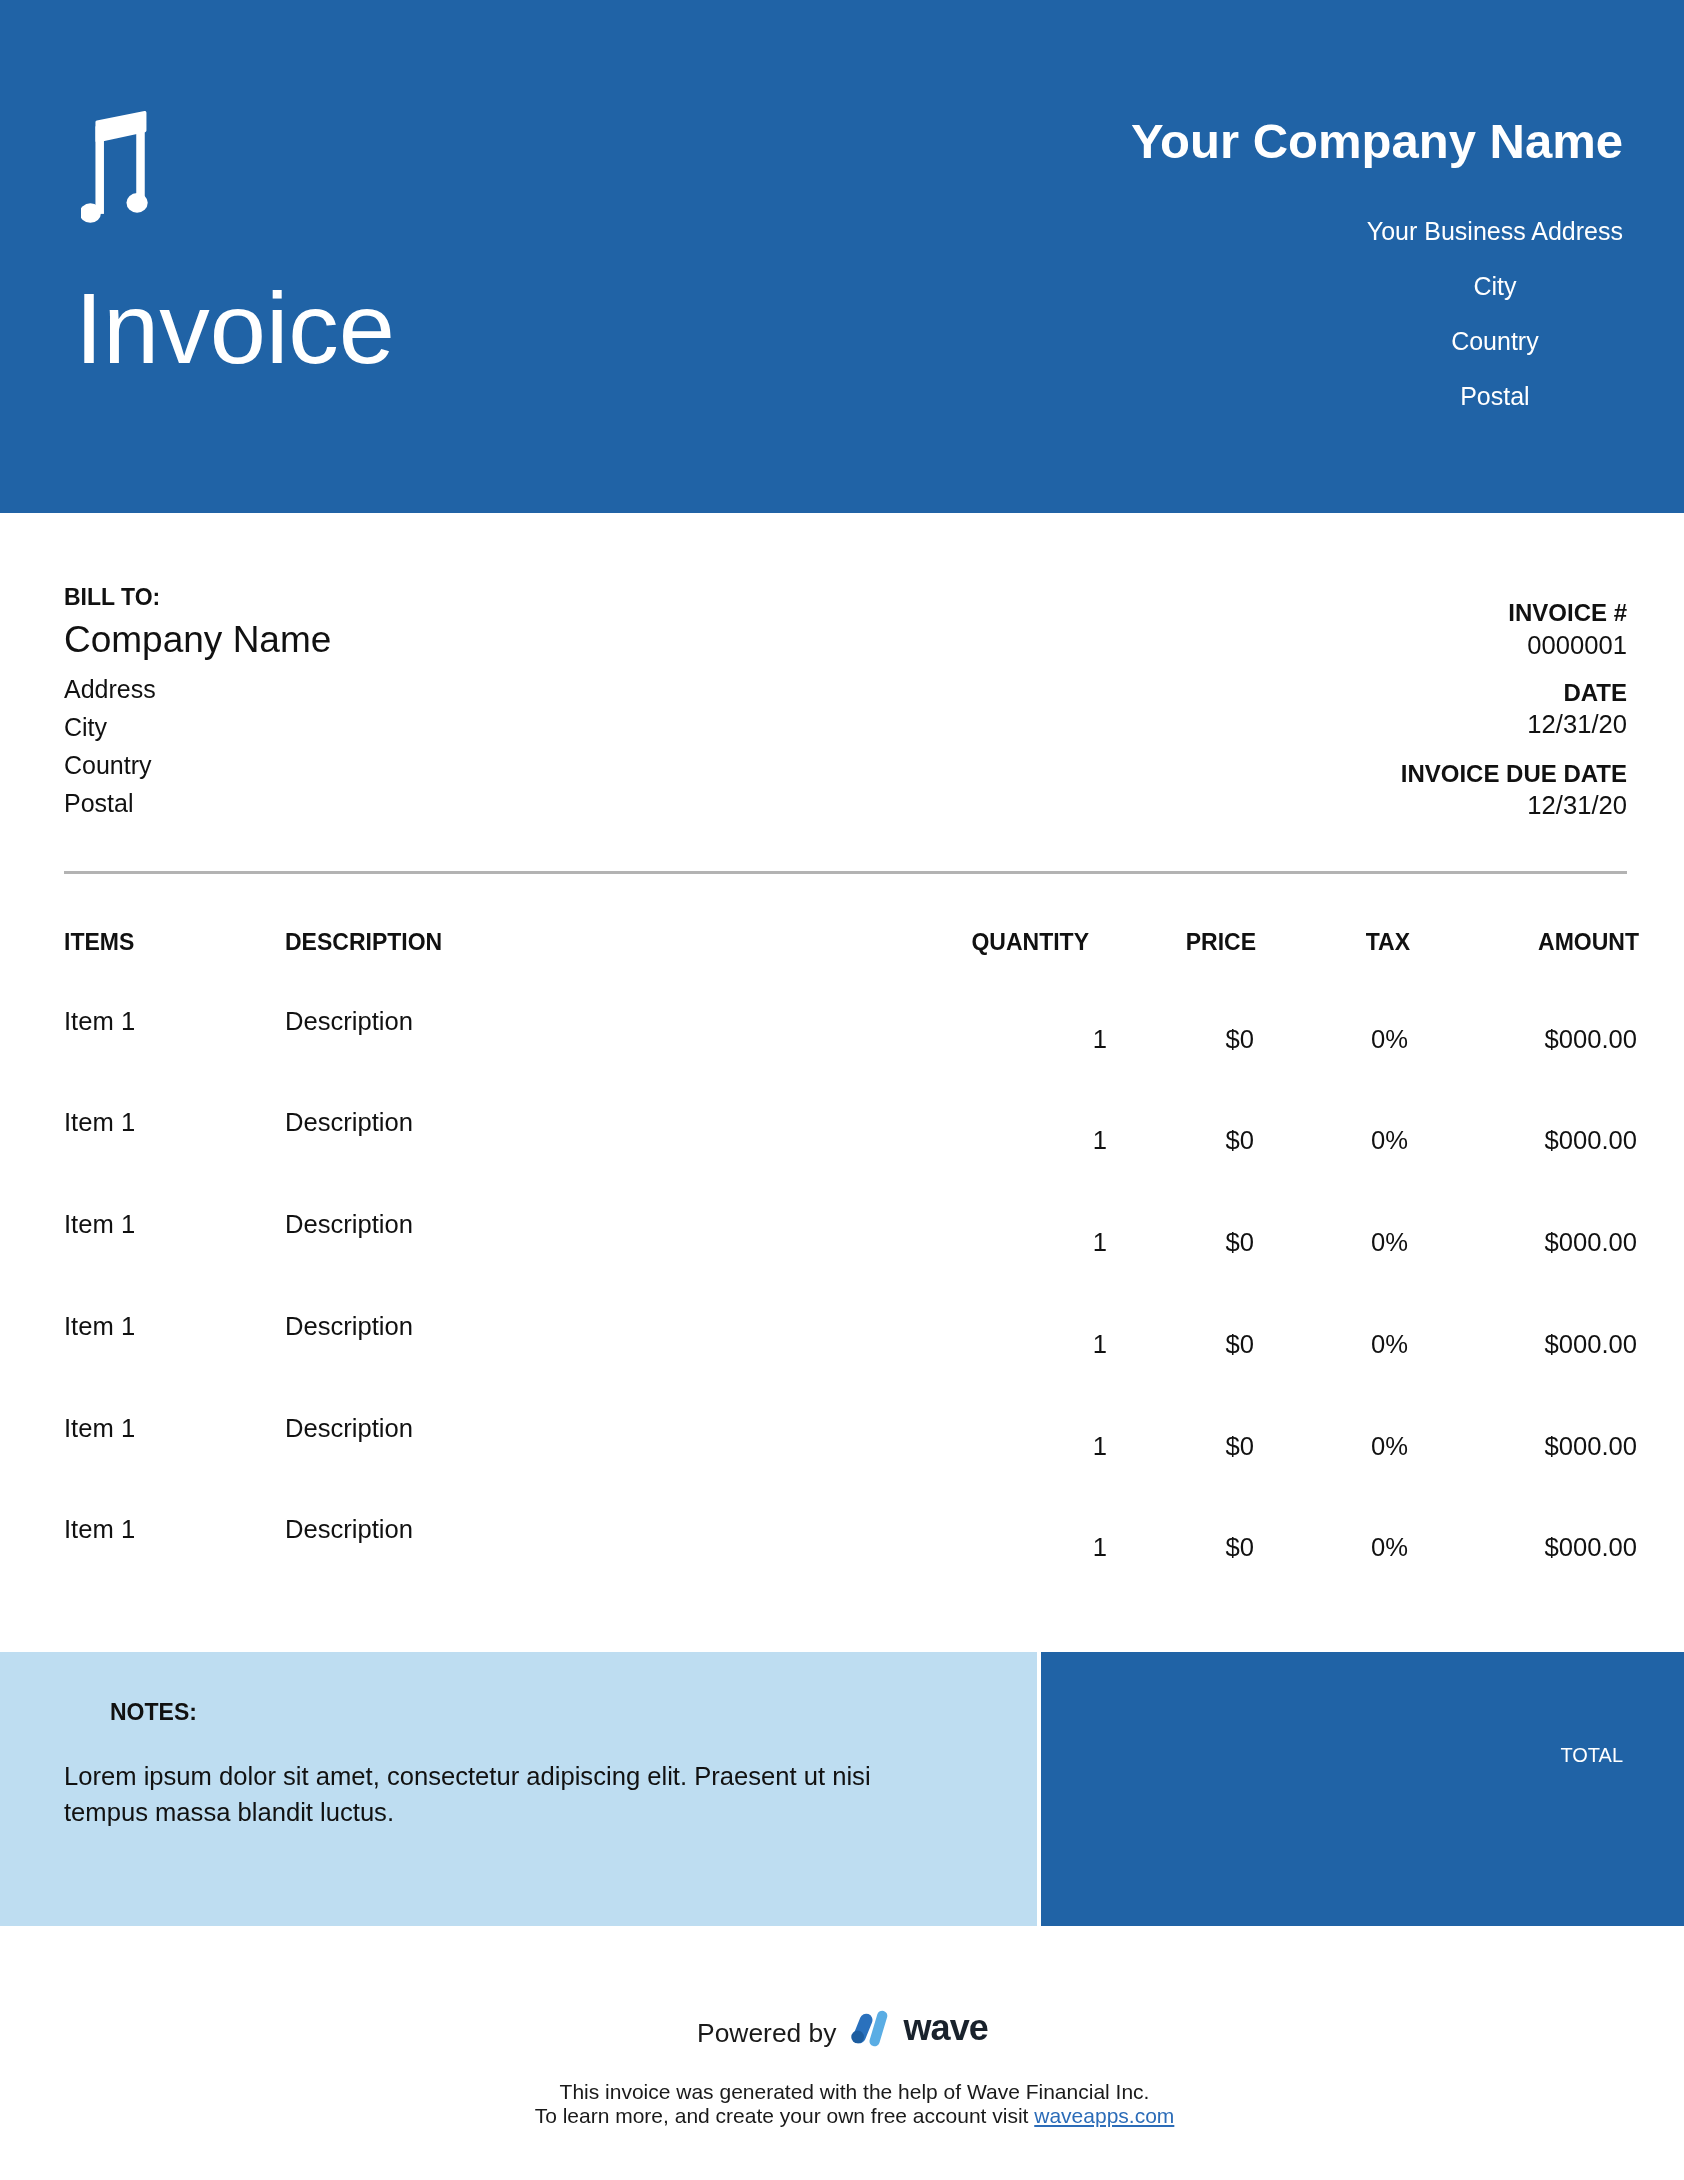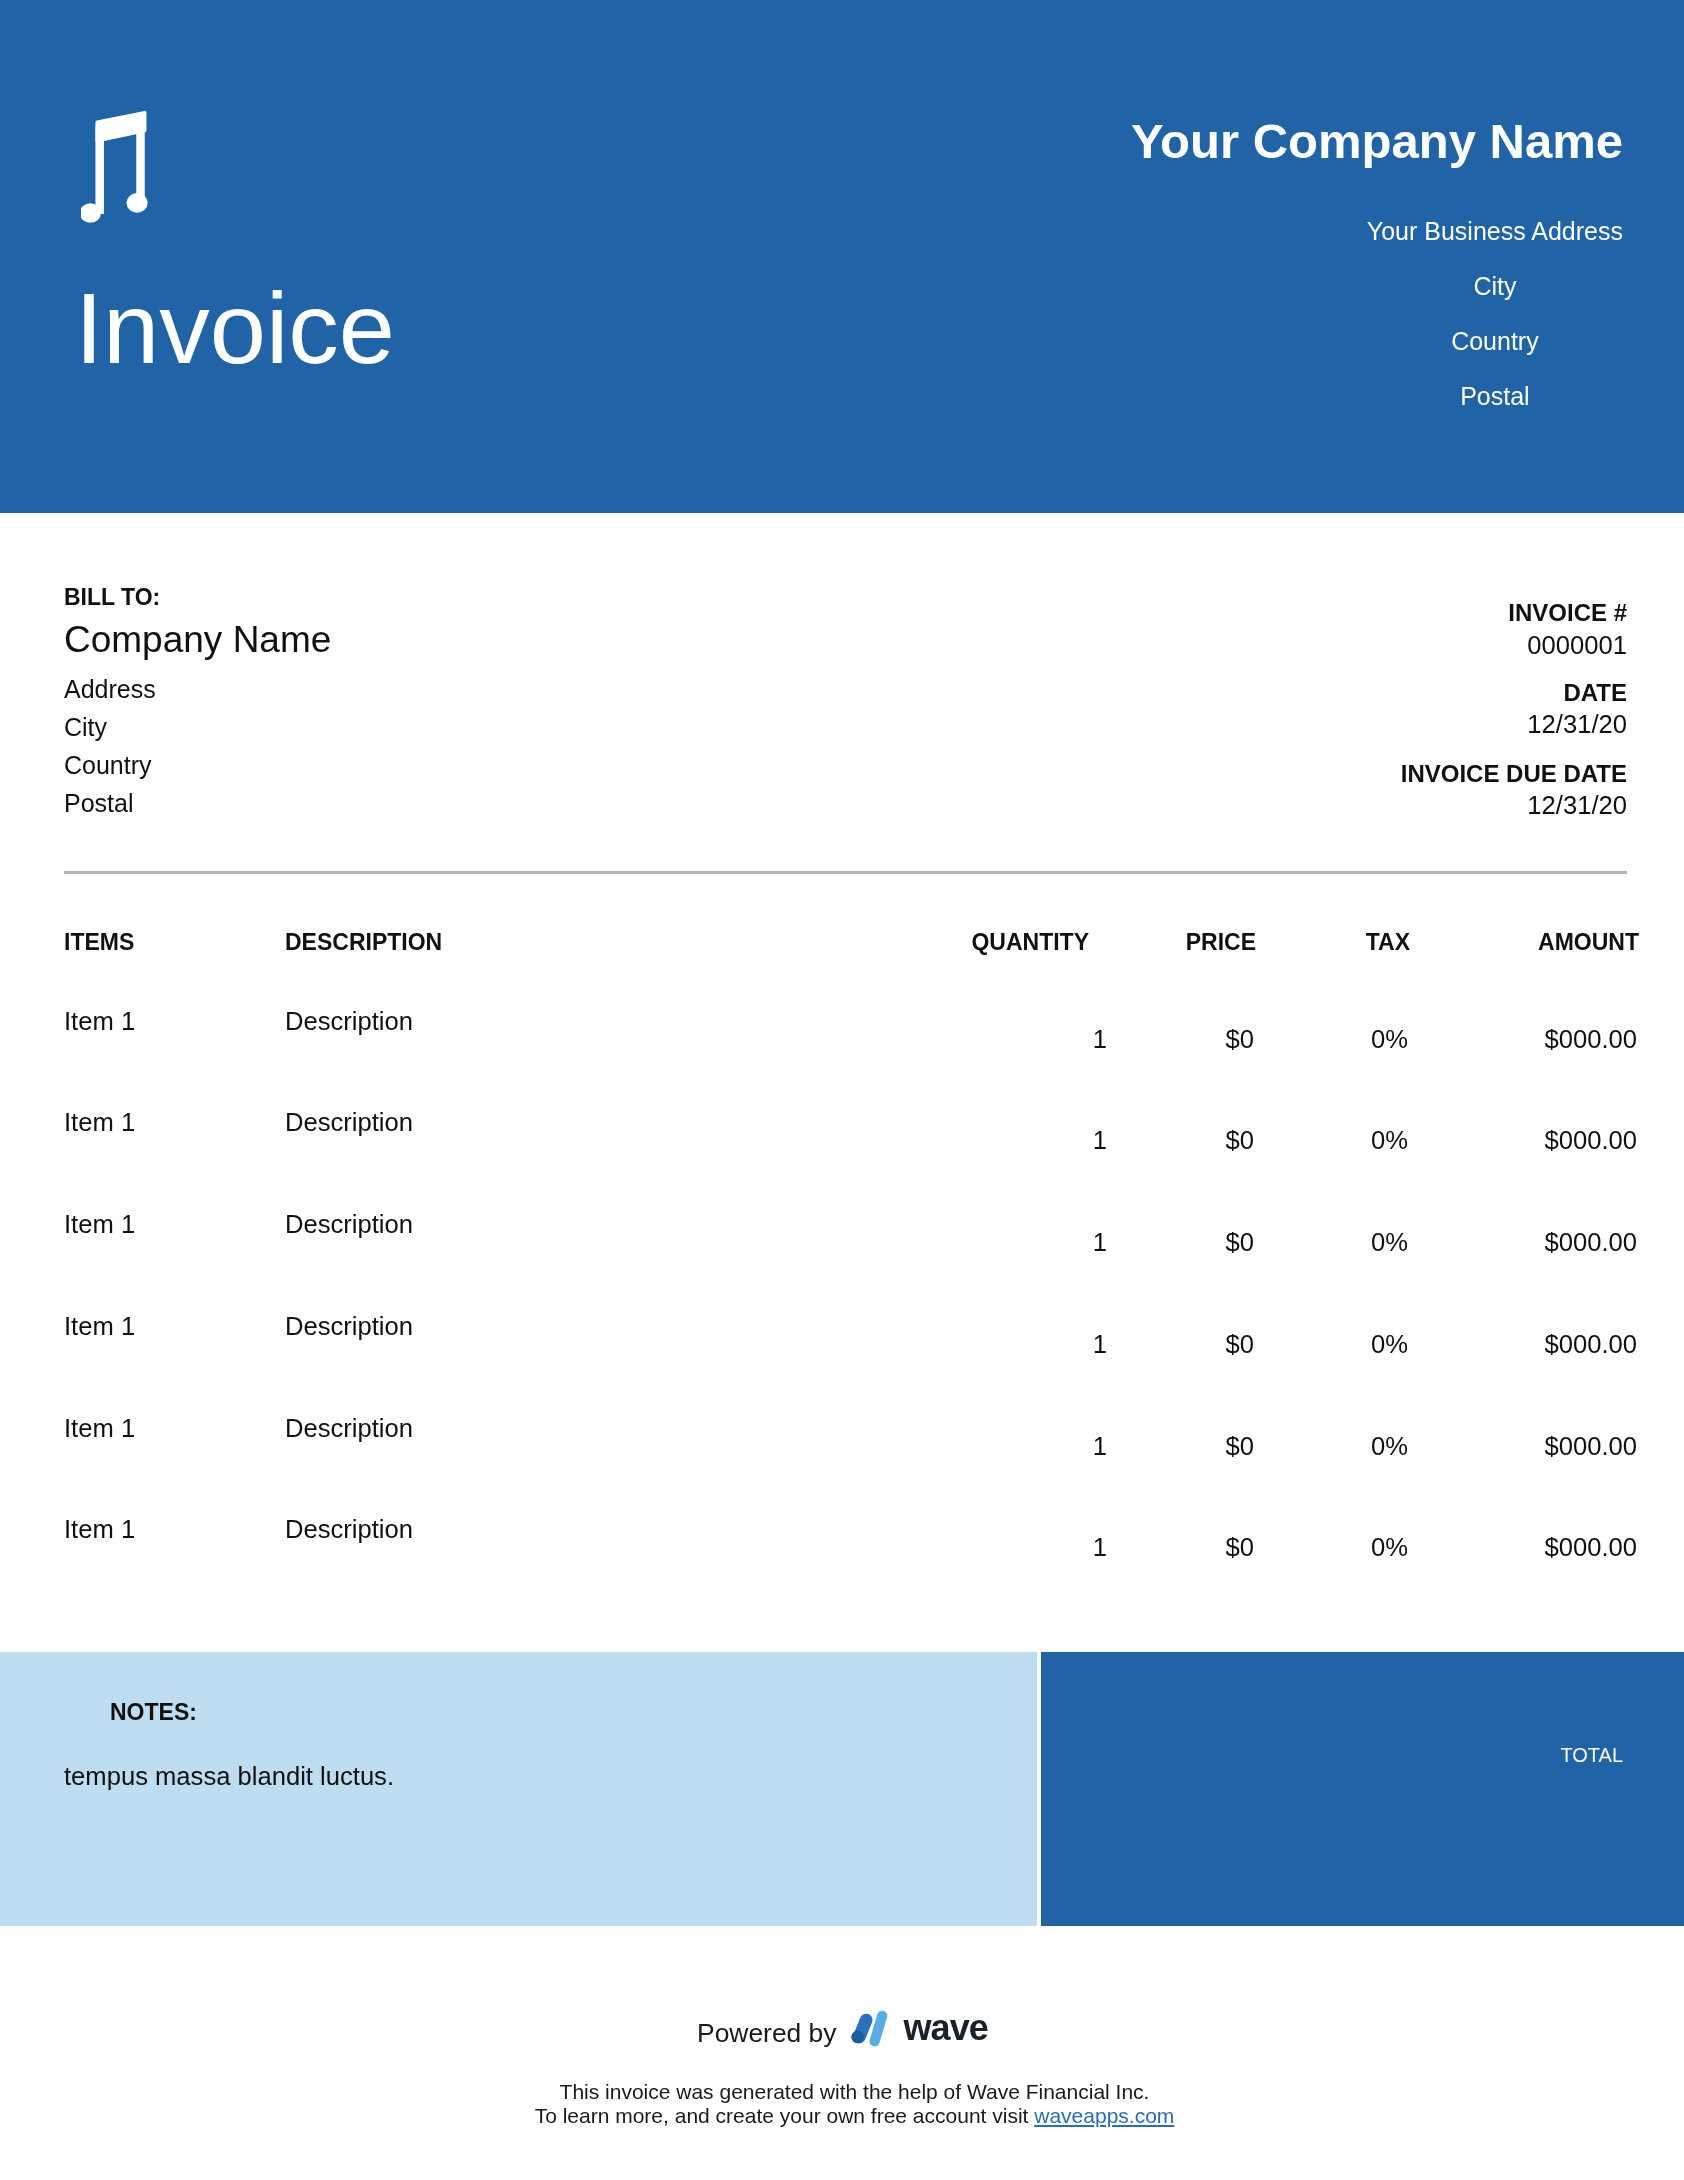--- a/index.html
+++ b/index.html
@@ -144,20 +144,21 @@
   <div class="cell c-desc" style="top:1515px">Description</div>
   <div class="cell c-qty ra" style="top:1533px">1</div>
   <div class="cell c-price ra" style="top:1533px">$0</div>
   <div class="cell c-tax ra" style="top:1533px">0%</div>
   <div class="cell c-amount ra" style="top:1533px">$000.00</div>
 
   <div class="notes-band"></div>
   <div class="total-band"></div>
   <div class="notes-label">NOTES:</div>
   <div class="notes-text">
+    <div>Lorem ipsum dolor sit amet, consectetur adipiscing elit. Praesent ut nisi</div>
     <div>tempus massa blandit luctus.</div>
   </div>
   <div class="total-label">TOTAL</div>
 
   <div class="powered">
     <span class="powered-text">Powered by</span>
     <svg width="43" height="39" viewBox="0 0 50 46" aria-hidden="true">
       <line x1="13" y1="33" x2="21" y2="13" stroke="#2A71BD" stroke-width="15" stroke-linecap="round"></line>
       <circle cx="11" cy="33" r="7.5" fill="#1D5D9F"></circle>
       <line x1="31" y1="38" x2="40" y2="8" stroke="#5AADE4" stroke-width="12" stroke-linecap="round"></line>

